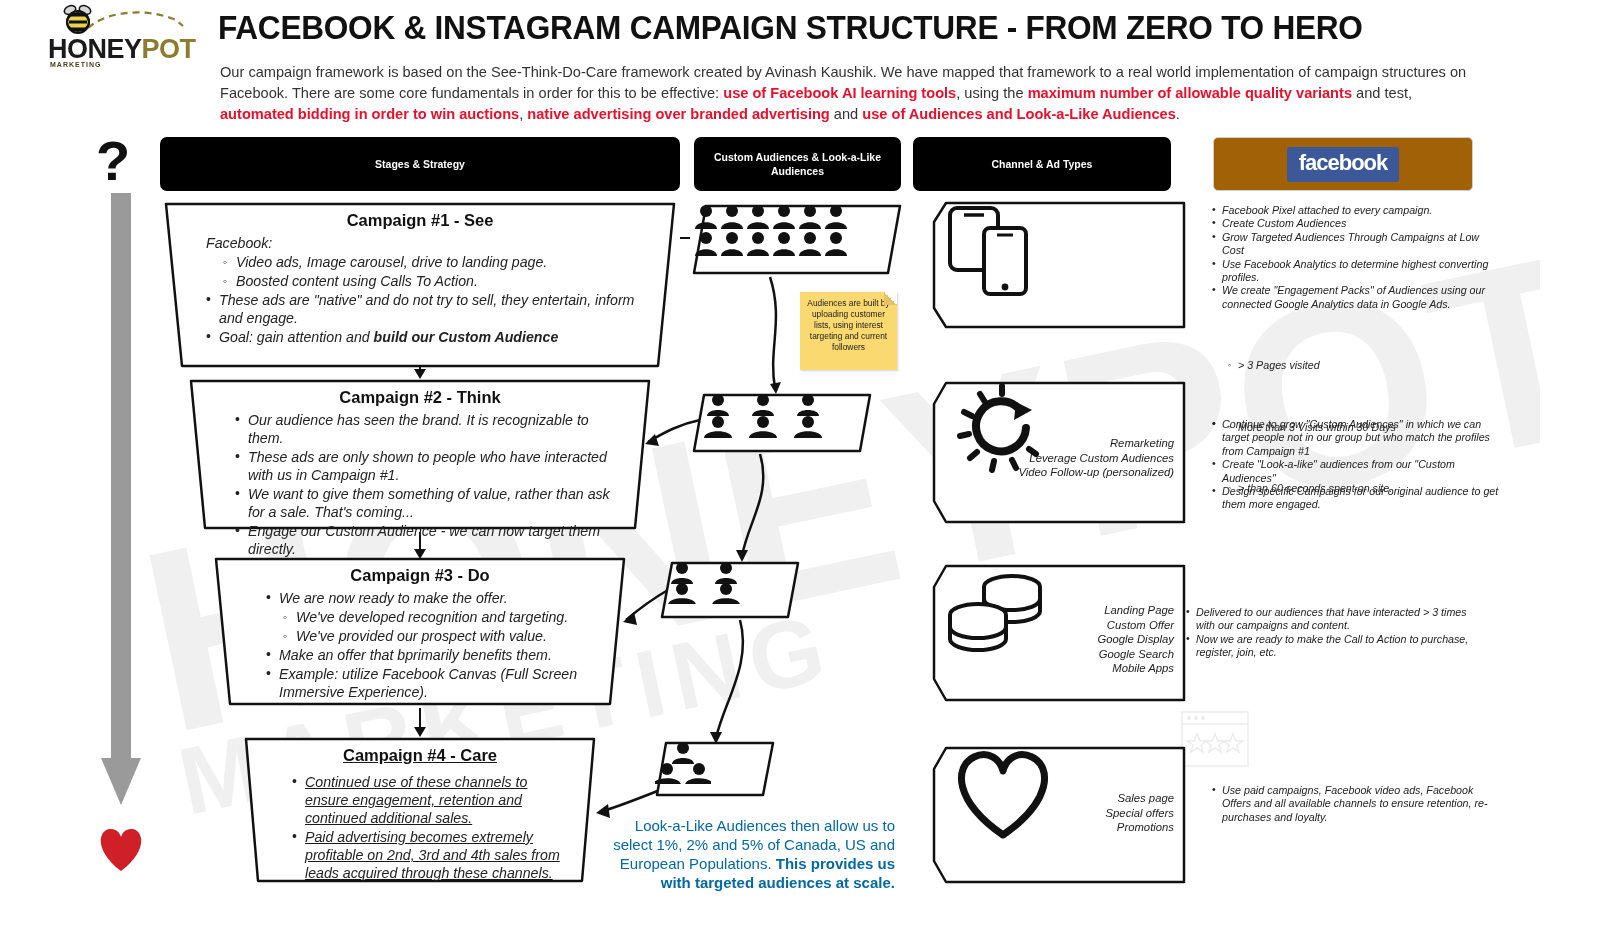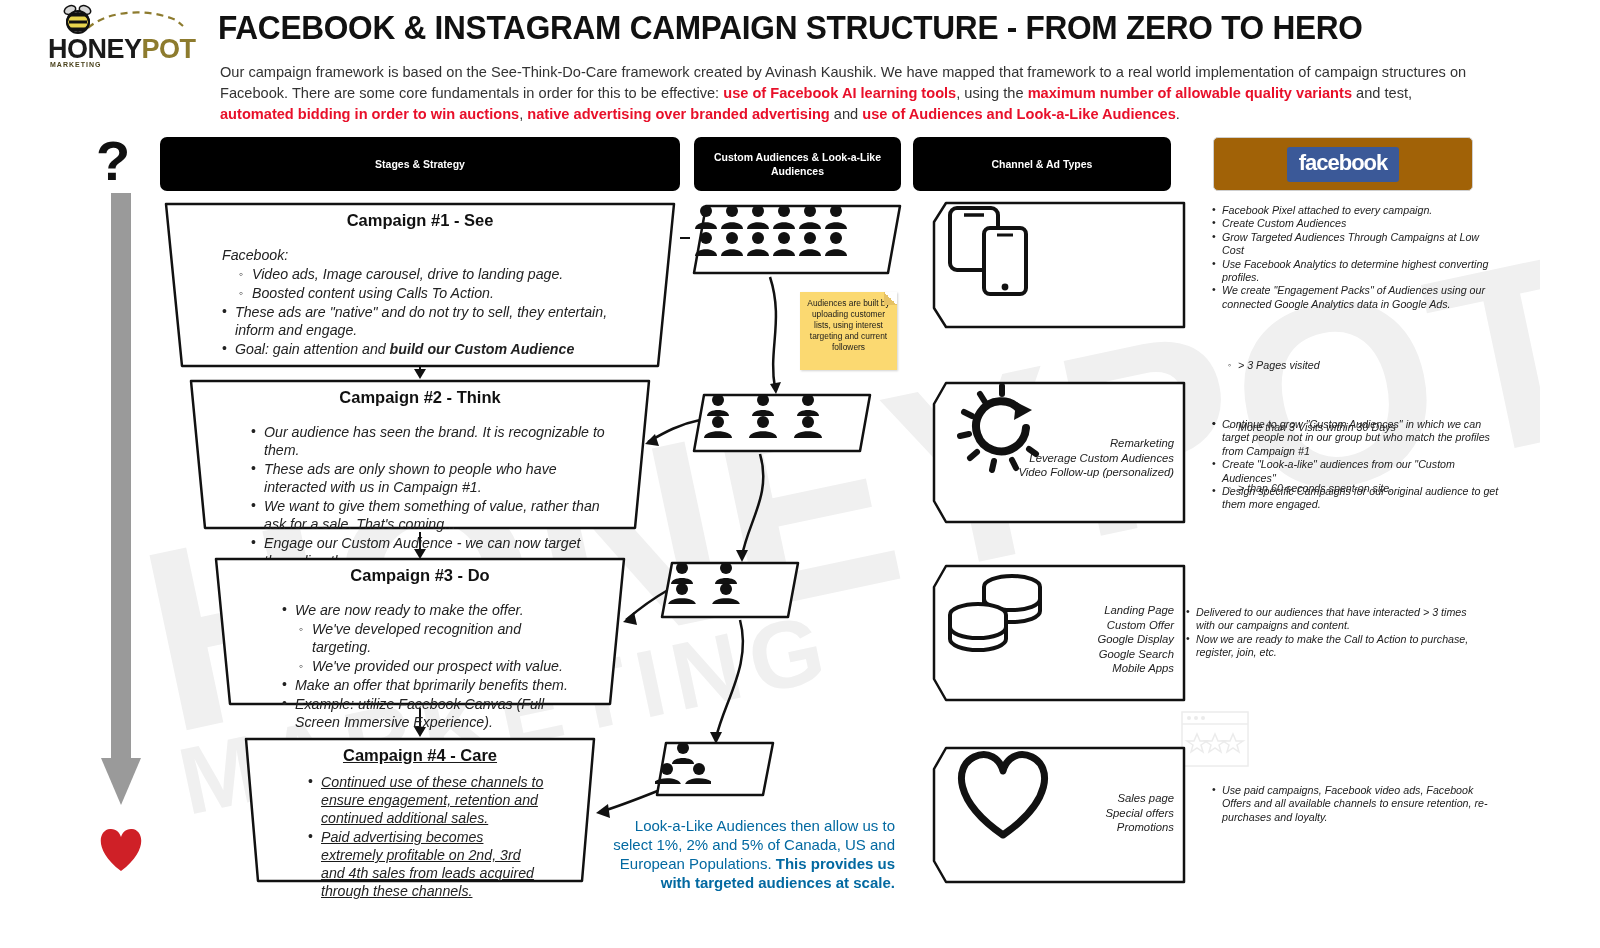--- a/index.html
+++ b/index.html
@@ -92,21 +92,21 @@
   
   .camp {
     position:absolute; z-index:3;
   }
   .camp svg { position:absolute; left:0; top:0; }
   .camp-inner { position:absolute; left:0; top:0; width:100%; padding:0 30px; }
   .camp-title {
     text-align:center; font-size:16.5px; font-weight:bold; color:#111;
     padding-top:11px; margin-bottom:4px;
   }
-  .camp ul { margin:16px; padding:0 0 0 16px; list-style:none; }
+  .camp ul { margin:0; padding:0 0 0 16px; list-style:none; }
   .camp li {
     font-style:italic; font-size:14.2px; line-height:18px; color:#222;
     position:relative; padding-left:13px; margin-bottom:1px;
   }
   .camp li::before {
     content:"•"; position:absolute; left:0; top:-1px; font-style:normal; font-size:14px;
   }
   .camp li.sub { padding-left:30px; }
   .camp li.sub::before { content:"◦"; left:17px; font-size:12px; top:0; }
   .camp li.plain { padding-left:0; }

